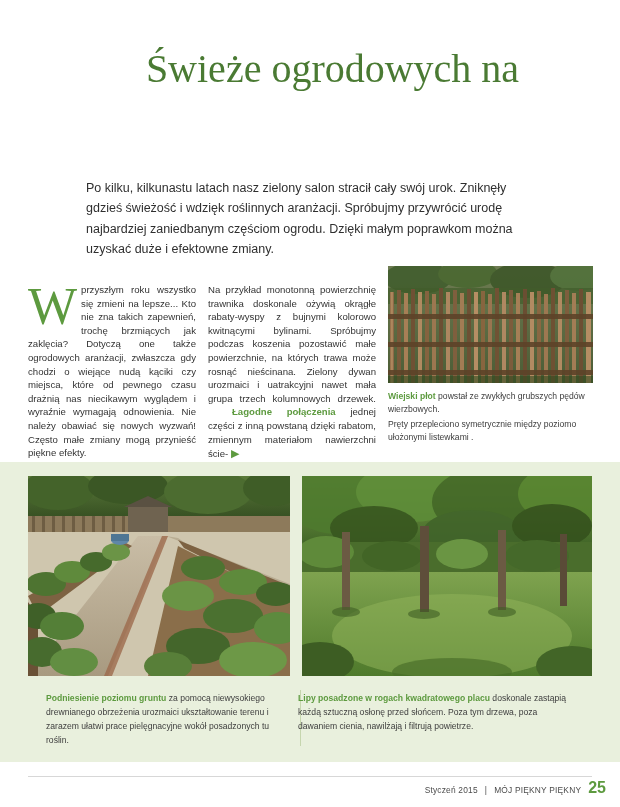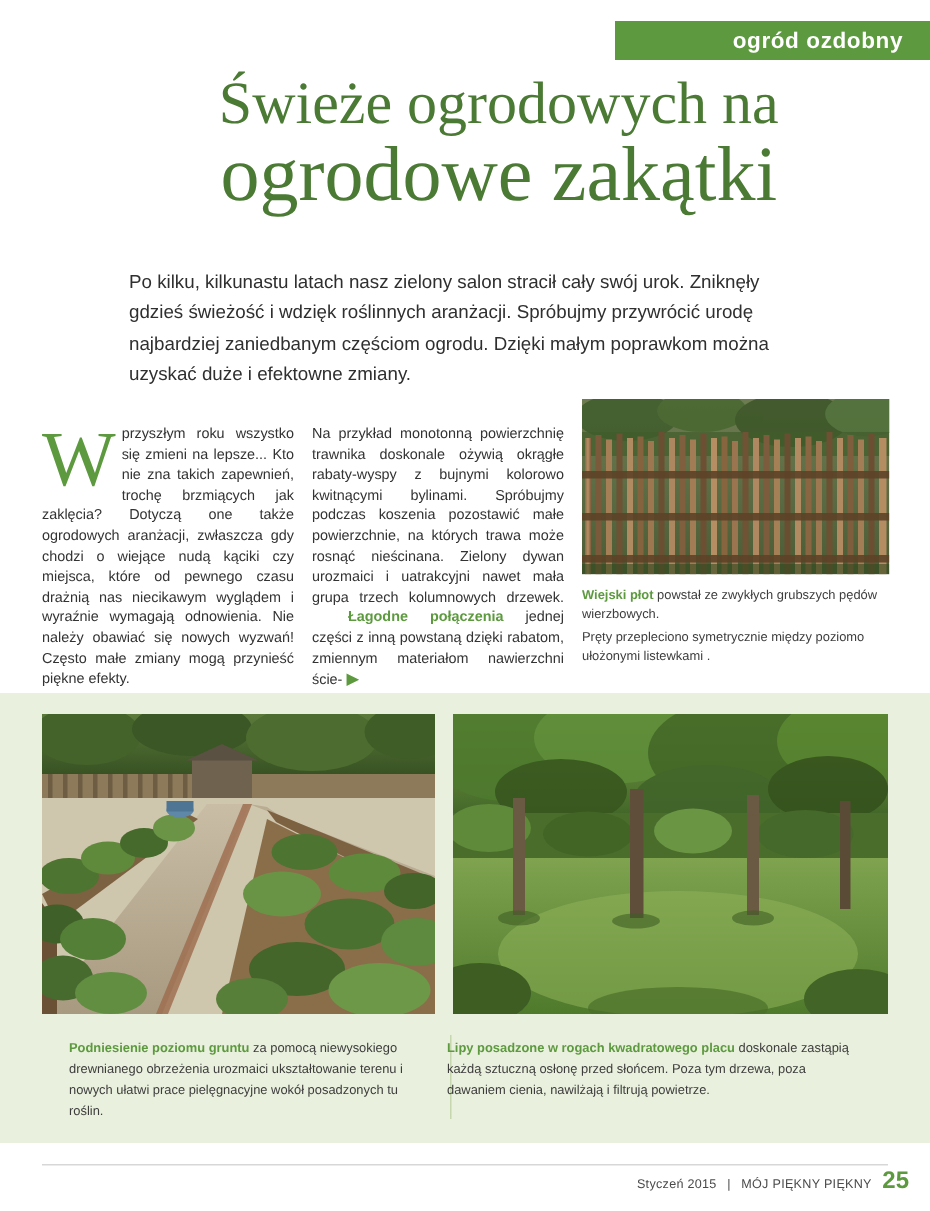--- a/index.html
+++ b/index.html
@@ -207,27 +207,23 @@
   }
 
   
   .img { width: 100%; height: 100%; display: block; }
 </style>
 </head>
 <body>
 
 <div class="page">
 
-  <div class="kicker-bar">
-    <span class="kicker">ogród ozdobny</span>
-  </div>
 
   <div class="title-block">
     <div class="title-line1">Świeże ogrodowych na</div>
-    <div class="title-line2">ogrodowe zakątki</div>
   </div>
 
   <div class="lead">Po kilku, kilkunastu latach nasz zielony salon stracił cały swój urok. Zniknęły gdzieś świeżość i wdzięk roślinnych aranżacji. Spróbujmy przywrócić urodę najbardziej zaniedbanym częściom ogrodu. Dzięki małym poprawkom można uzyskać duże i efektowne zmiany.</div>
 
   <div class="col col-1">
     <span class="dropcap">W</span><span>przyszłym roku wszystko się zmieni na lepsze... Kto nie zna takich zapewnień, trochę brzmiących jak zaklęcia? Dotyczą one także ogrodowych aranżacji, zwłaszcza gdy chodzi o wiejące nudą kąciki czy miejsca, które od pewnego czasu drażnią nas niecikawym wyglądem i wyraźnie wymagają odnowienia. Nie należy obawiać się nowych wyzwań! Często małe zmiany mogą przynieść piękne efekty.</span>
   </div>
 
   <div class="col col-2">
     <span>Na przykład monotonną powierzchnię trawnika doskonale ożywią okrągłe rabaty-wyspy z bujnymi kolorowo kwitnącymi bylinami. Spróbujmy podczas koszenia pozostawić małe powierzchnie, na których trawa może rosnąć nieścinana. Zielony dywan urozmaici i uatrakcyjni nawet mała grupa trzech kolumnowych drzewek.</span>
@@ -429,21 +425,21 @@
 
       <ellipse cx="18" cy="186" rx="34" ry="20" fill="#3d5d23"></ellipse>
       <ellipse cx="270" cy="190" rx="36" ry="20" fill="#426527"></ellipse>
       <ellipse cx="150" cy="196" rx="60" ry="14" fill="#4a6f2a" opacity="0.7"></ellipse>
     </svg>
   </div>
 
   <div class="divider-v"></div>
 
   <div class="cap-veg">
-    <span class="cap-strong">Podniesienie poziomu gruntu</span><span> za pomocą niewysokiego drewnianego obrzeżenia urozmaici ukształtowanie terenu i nowych ułatwi prace pielęgnacyjne wokół posadzonych tu roślin.</span>
+    <span class="cap-strong">Podniesienie poziomu gruntu</span><span> za pomocą niewysokiego drewnianego obrzeżenia urozmaici ukształtowanie terenu i zarazem ułatwi prace pielęgnacyjne wokół posadzonych tu roślin.</span>
   </div>
 
   <div class="cap-lipy">
     <span class="cap-strong">Lipy posadzone w rogach kwadratowego placu</span><span> doskonale zastąpią każdą sztuczną osłonę przed słońcem. Poza tym drzewa, poza dawaniem cienia, nawilżają i filtrują powietrze.</span>
   </div>
 
   <div class="footer-rule"></div>
   <div class="footer">
     <span class="ftext">Styczeń 2015</span>
     <span class="ftext">|</span>

